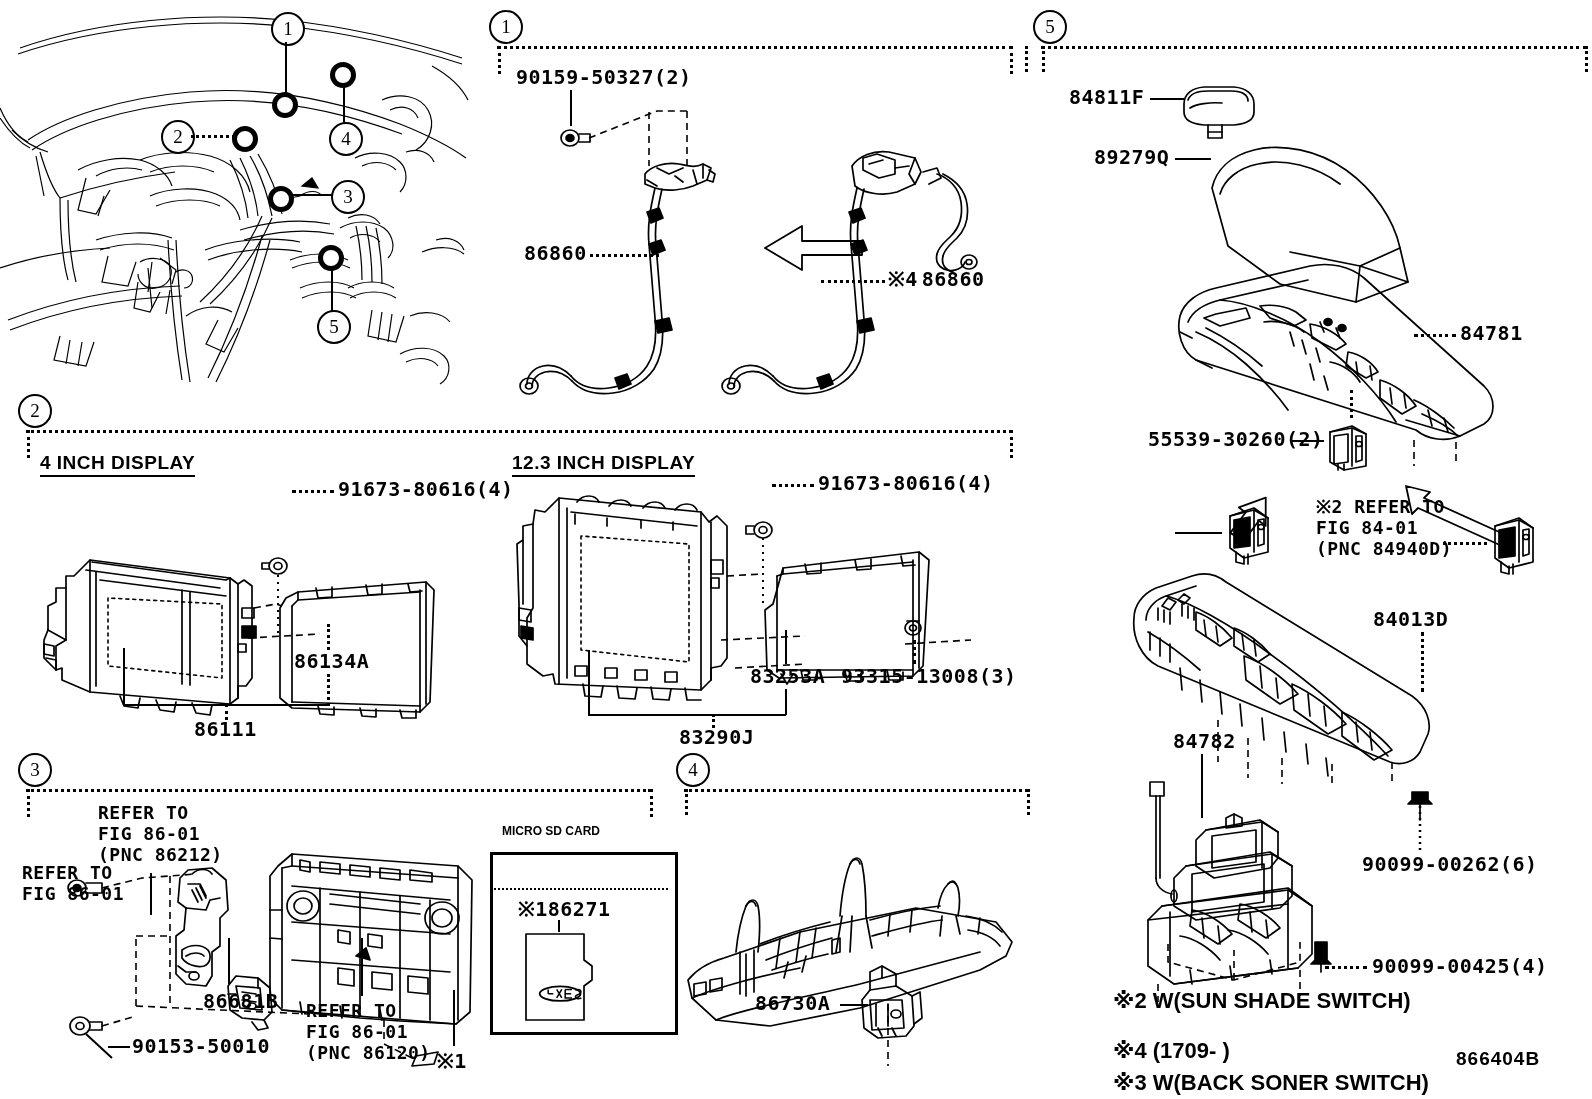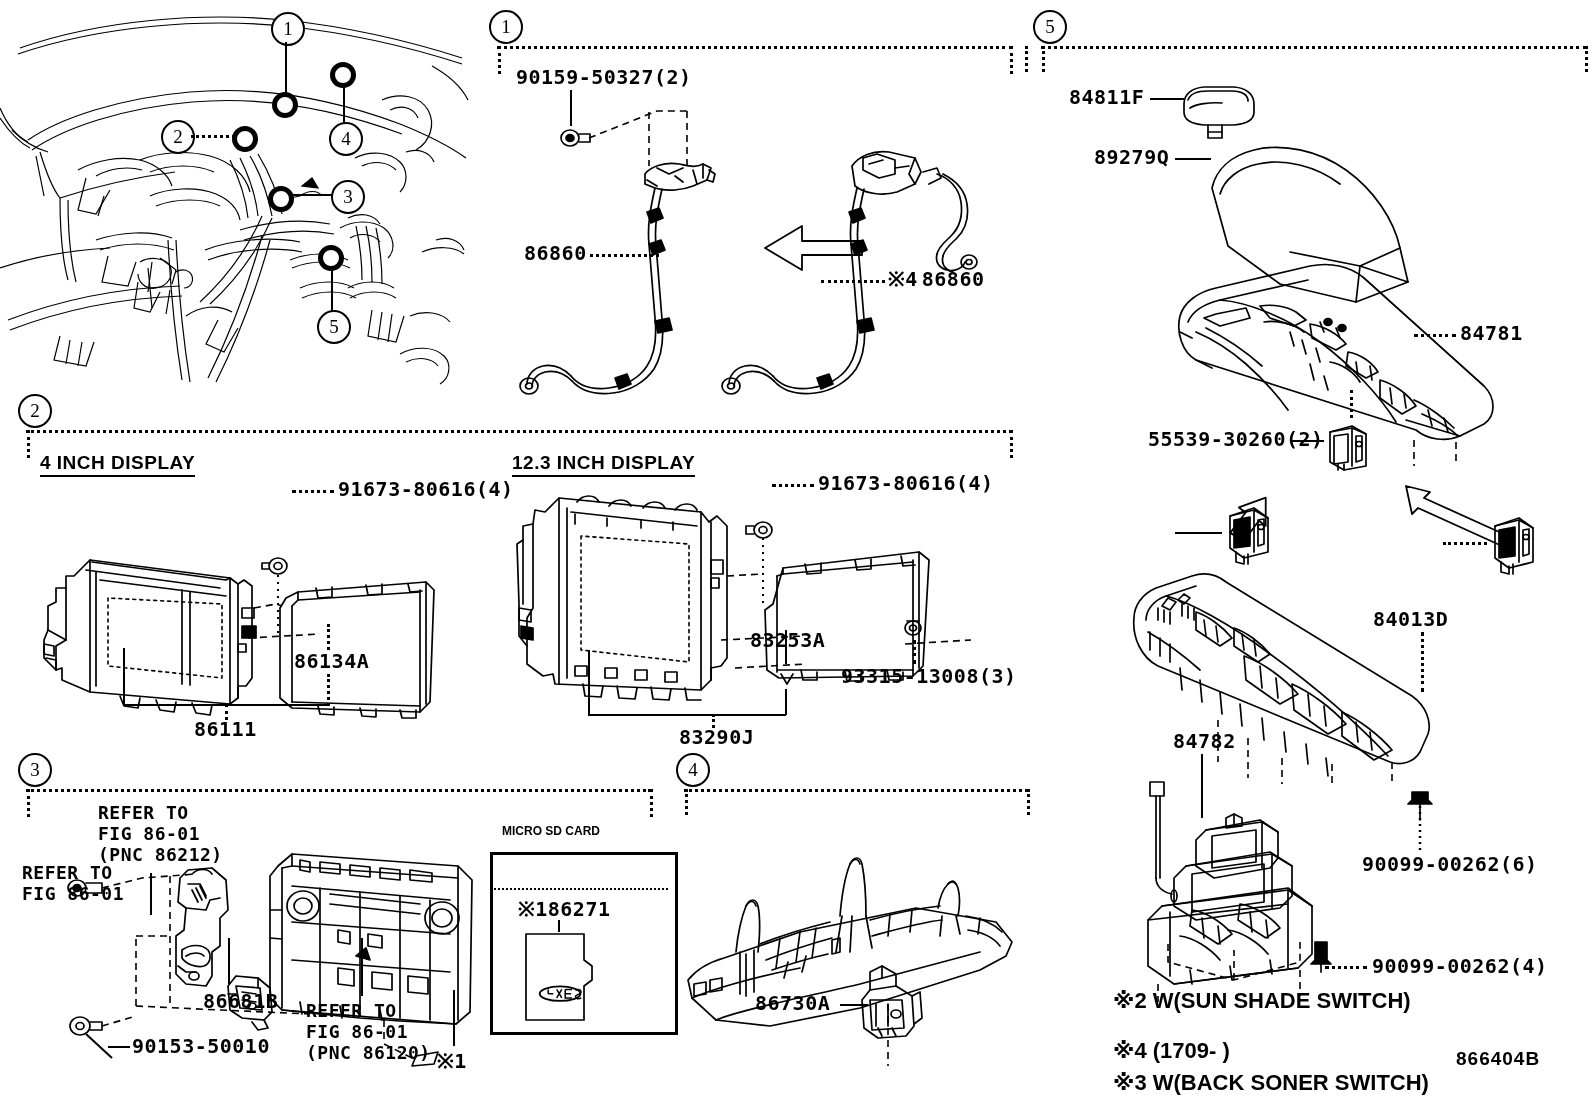--- a/index.html
+++ b/index.html
@@ -394,21 +394,21 @@
     <g class="art">
       <ellipse cx="408" cy="150" rx="8" ry="7"></ellipse>
       <ellipse cx="408" cy="150" rx="3.5" ry="3"></ellipse>
       <path d="M402 143 L 414 143"></path>
     </g>
   </svg>
 
   <span class="lbl" style="left:818px;top:472px;">91673-80616(4)</span>
   <div class="dot-h" style="left:772px;top:484px;width:42px;"></div>
 
-  <span class="lbl" style="left:750px;top:629px;text-align:right;">83253A</span>
+  <span class="lbl" style="left:750px;top:665px;text-align:right;">83253A</span>
   <div class="ln lnv" style="left:785px;top:630px;height:34px;"></div>
   <div class="ln lnv" style="left:785px;top:689px;height:26px;"></div>
 
   <span class="lbl" style="left:841px;top:665px;">93315-13008(3)</span>
   <div class="dot-v" style="left:913px;top:640px;height:24px;"></div>
 
   <div class="ln lnh" style="left:588px;top:714px;width:198px;"></div>
   <div class="ln lnv" style="left:588px;top:650px;height:66px;"></div>
   <div class="dot-v" style="left:712px;top:714px;height:14px;"></div>
   <span class="lbl" style="left:679px;top:726px;">83290J</span>
@@ -724,20 +724,23 @@
       <path d="M8 16 L 32 10 L 46 18"></path>
       <path d="M32 10 L 32 52"></path>
       <path d="M12 20 L 28 17 L 28 46 L 12 48 Z" fill="#000"></path>
       <path d="M36 20 L 42 19 L 42 44 L 36 46 Z"></path>
       <ellipse cx="39" cy="27" rx="3" ry="2.5"></ellipse>
       <path d="M14 52 L 14 62 L 22 64 L 22 56"></path>
       <path d="M26 54 L 26 64"></path>
     </g>
   </svg>
 
+  <span class="lbl s multi" style="left:1316px;top:496px;">※2 REFER TO
+FIG 84-01
+(PNC 84940D)</span>
   <div class="dot-h" style="left:1443px;top:542px;width:44px;"></div>
   <svg width="60" height="70" viewBox="0 0 60 70" style="left:1487px;top:510px;">
     <g class="art">
       <path d="M8 16 L 8 48 L 22 58 L 46 52 L 46 18 L 32 8 Z"></path>
       <path d="M8 16 L 32 10 L 46 18"></path>
       <path d="M32 10 L 32 52"></path>
       <path d="M12 20 L 28 17 L 28 46 L 12 48 Z" fill="#000"></path>
       <path d="M36 20 L 42 19 L 42 44 L 36 46 Z"></path>
       <ellipse cx="39" cy="27" rx="3" ry="2.5"></ellipse>
       <path d="M14 52 L 14 62 L 22 64 L 22 56"></path>
@@ -846,21 +849,21 @@
   <svg width="250" height="80" viewBox="0 0 250 80" style="left:1150px;top:940px;">
     <path class="dsh" d="M18 4 L 18 22 L 84 40 L 150 22 L 150 2"></path>
     <path class="dsh" d="M84 40 L 84 10"></path>
   </svg>
   <svg width="40" height="60" viewBox="0 0 40 60" style="left:1303px;top:938px;">
     <g class="art">
       <path d="M12 4 L 24 4 L 24 22 L 28 26 L 8 26 L 12 22 Z" fill="#000"></path>
       <path d="M18 26 L 18 34"></path>
     </g>
   </svg>
-  <span class="lbl" style="left:1372px;top:955px;">90099-00262(4)</span>
+  <span class="lbl" style="left:1372px;top:955px;">90099-00425(4)</span>
   <div class="dot-h" style="left:1325px;top:966px;width:42px;"></div>
 
   <span class="lbl note" style="left:1113px;top:988px;">※2 W(SUN SHADE SWITCH)</span>
   <span class="lbl note" style="left:1113px;top:1070px;text-align:right;">※3 W(BACK SONER SWITCH)</span>
   <span class="lbl note" style="left:1113px;top:1038px;">※4 (1709-     )</span>
 
   <span class="lbl figno" style="left:1456px;top:1048px;">866404B</span>
 
 </div>
 

